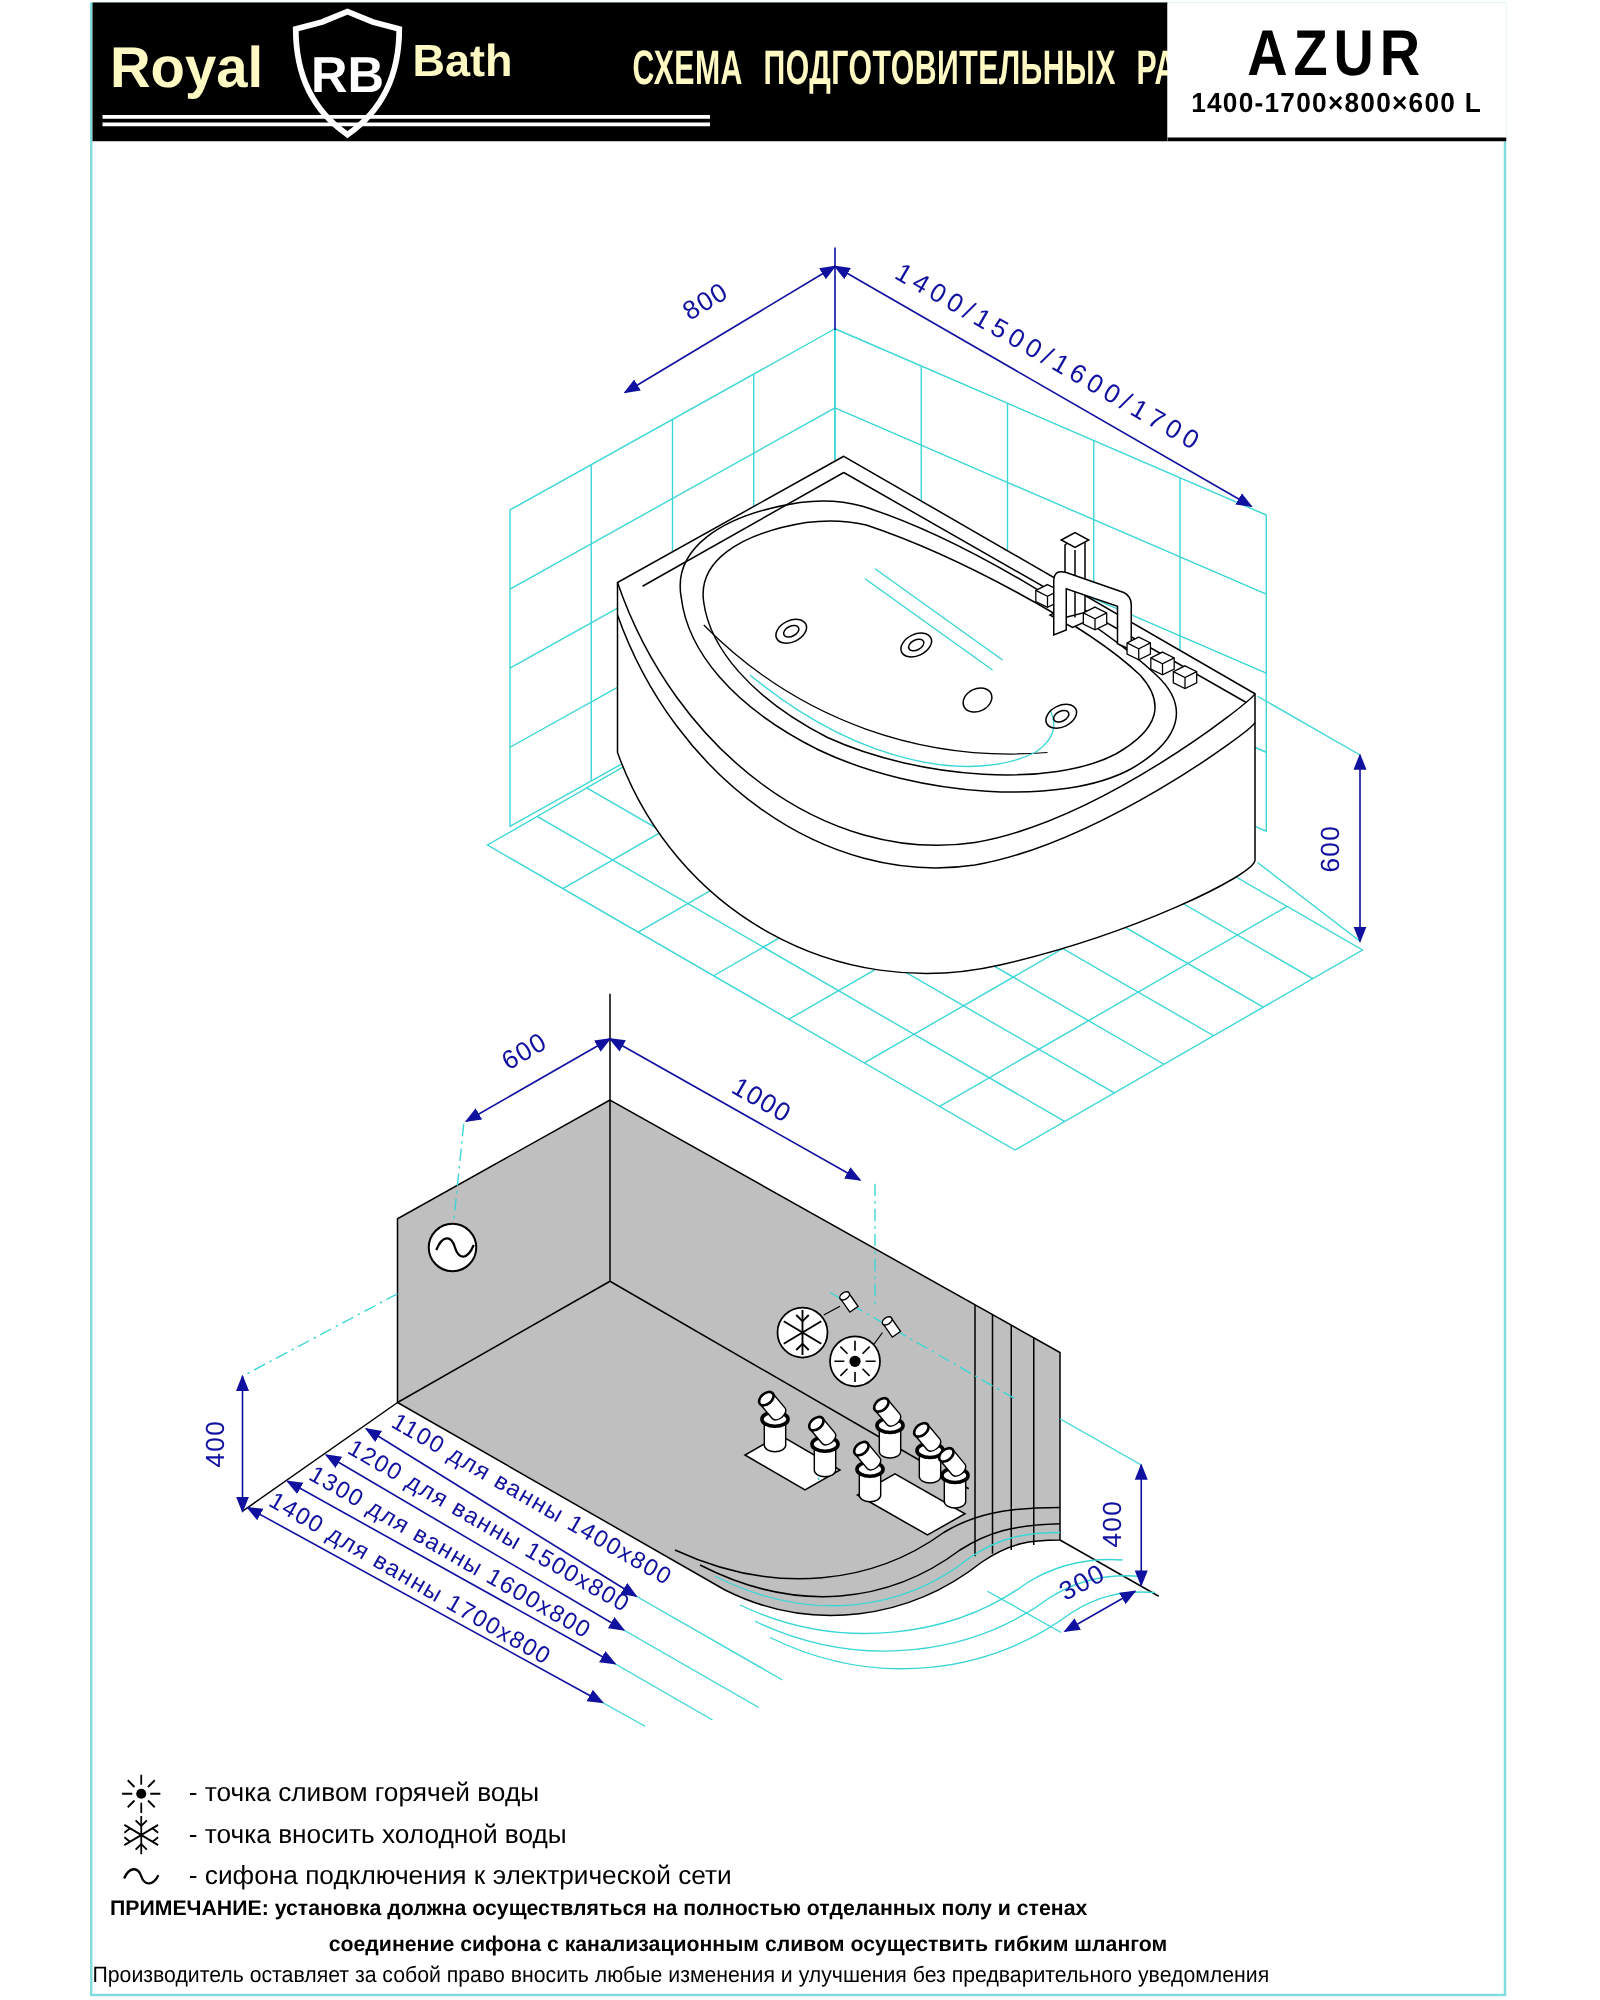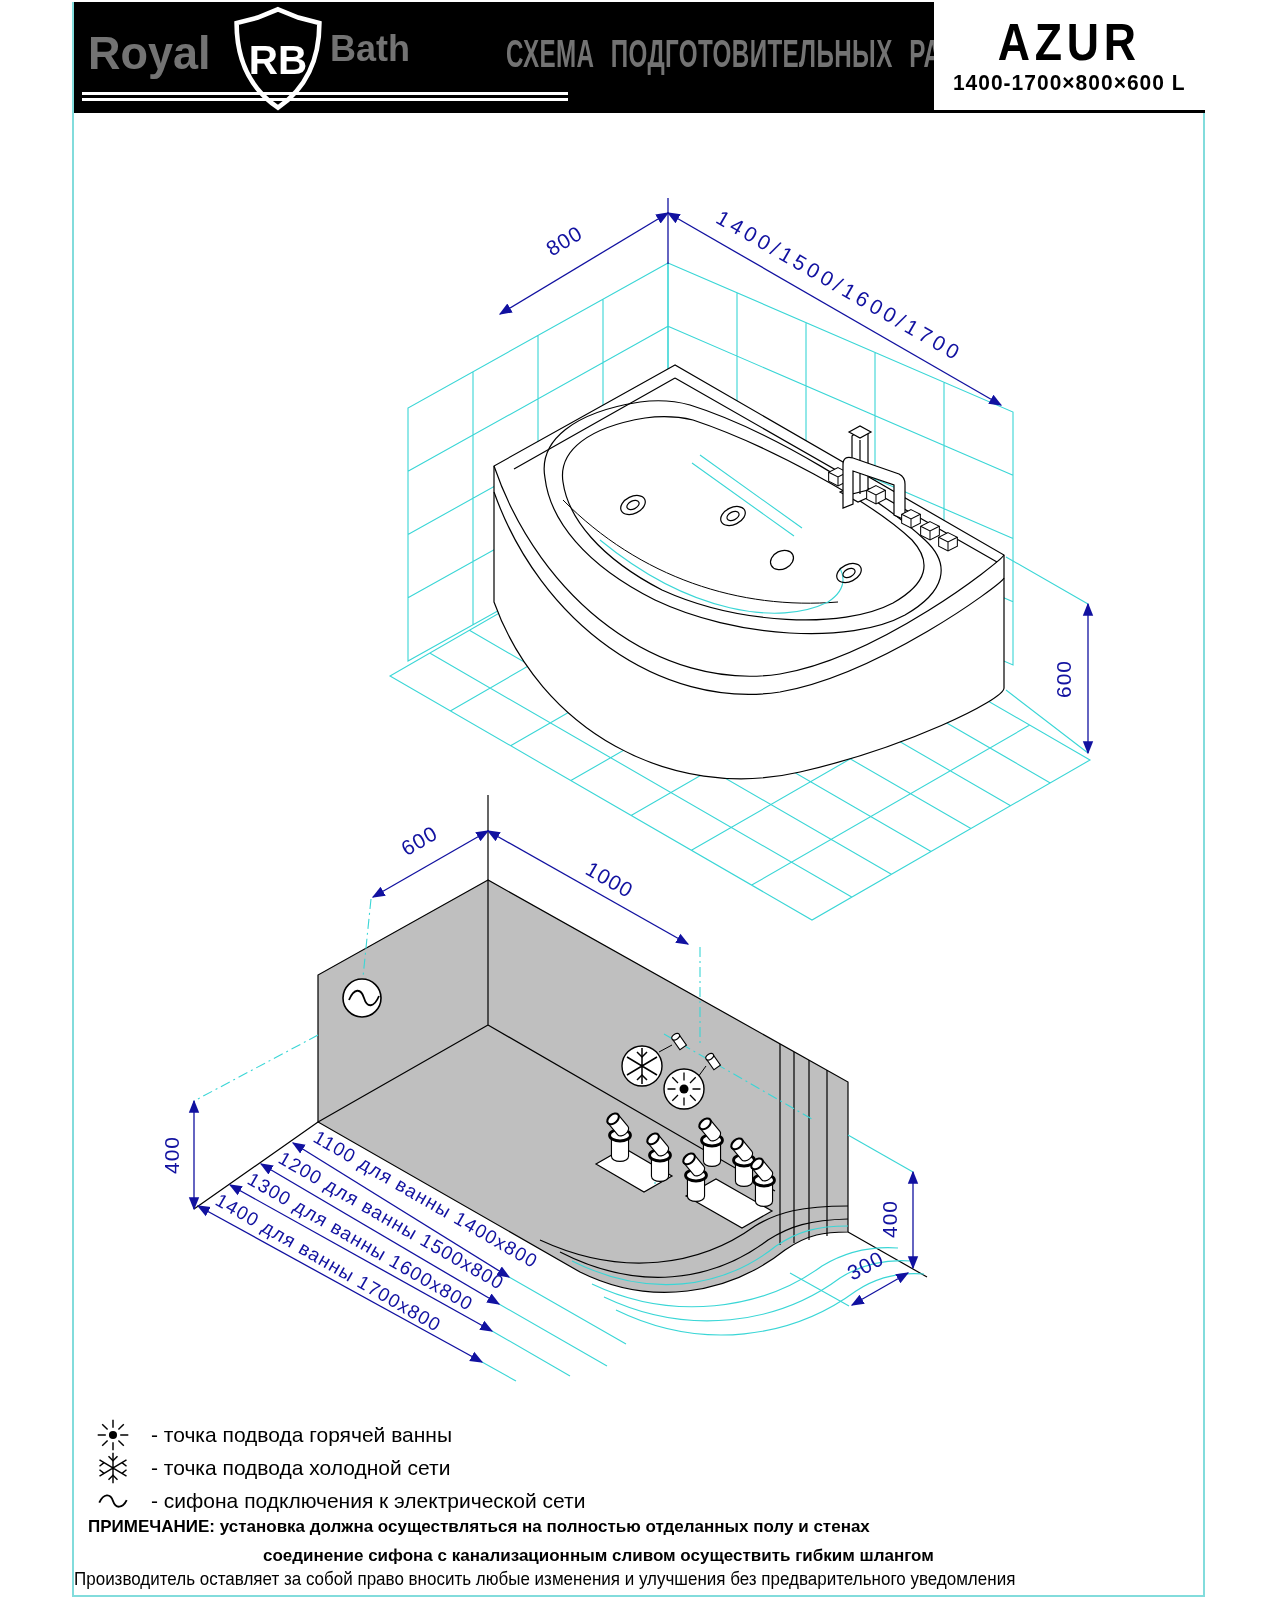--- a/index.html
+++ b/index.html
@@ -2,21 +2,21 @@
 <html><head>
 <meta charset="utf-8">
 <style>
   html,body{margin:0;padding:0;background:#fff;}
   .page{position:relative;width:1280px;height:1600px;background:#fff;overflow:hidden;
         font-family:"Liberation Sans",sans-serif;}
   .frame{position:absolute;left:72px;top:2px;width:1129px;height:1591px;
          border:2px solid #82dcdc;}
   
   .hdr{position:absolute;left:74px;top:2px;width:1131px;height:111px;display:flex;}
-  .hdr-black{position:relative;width:972px;background:#000;color:#737373;}
+  .hdr-black{position:relative;width:972px;background:#000;color:#fef9c3;}
   .brand-royal{position:absolute;left:14px;top:26px;font-size:45px;font-weight:bold;
                letter-spacing:0px;transform:scaleY(1.02);}
   .brand-bath{position:absolute;left:256px;top:26px;font-size:36px;font-weight:bold;}
   .shield{position:absolute;left:158px;top:3px;}
   .u1,.u2{position:absolute;left:8px;width:486px;height:3px;background:#fff;}
   .u1{top:90px}.u2{top:96px}
   .hdr-title{position:absolute;left:432px;top:30px;font-size:31px;font-weight:bold;
              white-space:nowrap;transform:scale(0.78,1.25);transform-origin:left top;
              letter-spacing:0.5px;word-spacing:12px;}
   .hdr-white{position:relative;width:307px;background:#fff;color:#000;
@@ -245,33 +245,33 @@
     <div class="lrow">
       <div class="licon">
         <svg width="36" height="36" viewBox="0 0 40 40">
           <circle cx="20" cy="20" r="4.5" fill="#000"></circle>
           <g stroke="#000" stroke-width="1.6">
             <path d="M28,20 L37,20 M12,20 L3,20 M20,28 L20,37 M20,12 L20,3"></path>
             <path d="M26,26 L32,32 M14,26 L8,32 M14,14 L8,8 M26,14 L32,8"></path>
           </g>
         </svg>
       </div>
-      <div class="ltext">- точка подвода горячей ванны</div>
+      <div class="ltext">- точка сливом горячей воды</div>
     </div>
     <div class="lrow">
       <div class="licon">
         <svg width="36" height="36" viewBox="0 0 40 40">
           <g stroke="#000" stroke-width="1.6" fill="none">
             <path d="M20,3 L20,37 M5,11 L35,29 M5,29 L35,11"></path>
             <path d="M15,7 L20,12 L25,7 M15,33 L20,28 L25,33"></path>
             <path d="M5,18 L10,14 M5,22 L10,26 M35,18 L30,14 M35,22 L30,26"></path>
           </g>
         </svg>
       </div>
-      <div class="ltext">- точка подвода холодной сети</div>
+      <div class="ltext">- точка вносить холодной воды</div>
     </div>
     <div class="lrow">
       <div class="licon">
         <svg width="36" height="24" viewBox="0 0 40 28">
           <path d="M4,16 C9,5 17,5 20,14 C23,23 31,23 36,13" fill="none" stroke="#000" stroke-width="2.2"></path>
         </svg>
       </div>
       <div class="ltext">- сифона подключения к электрической сети</div>
     </div>
   </div>

